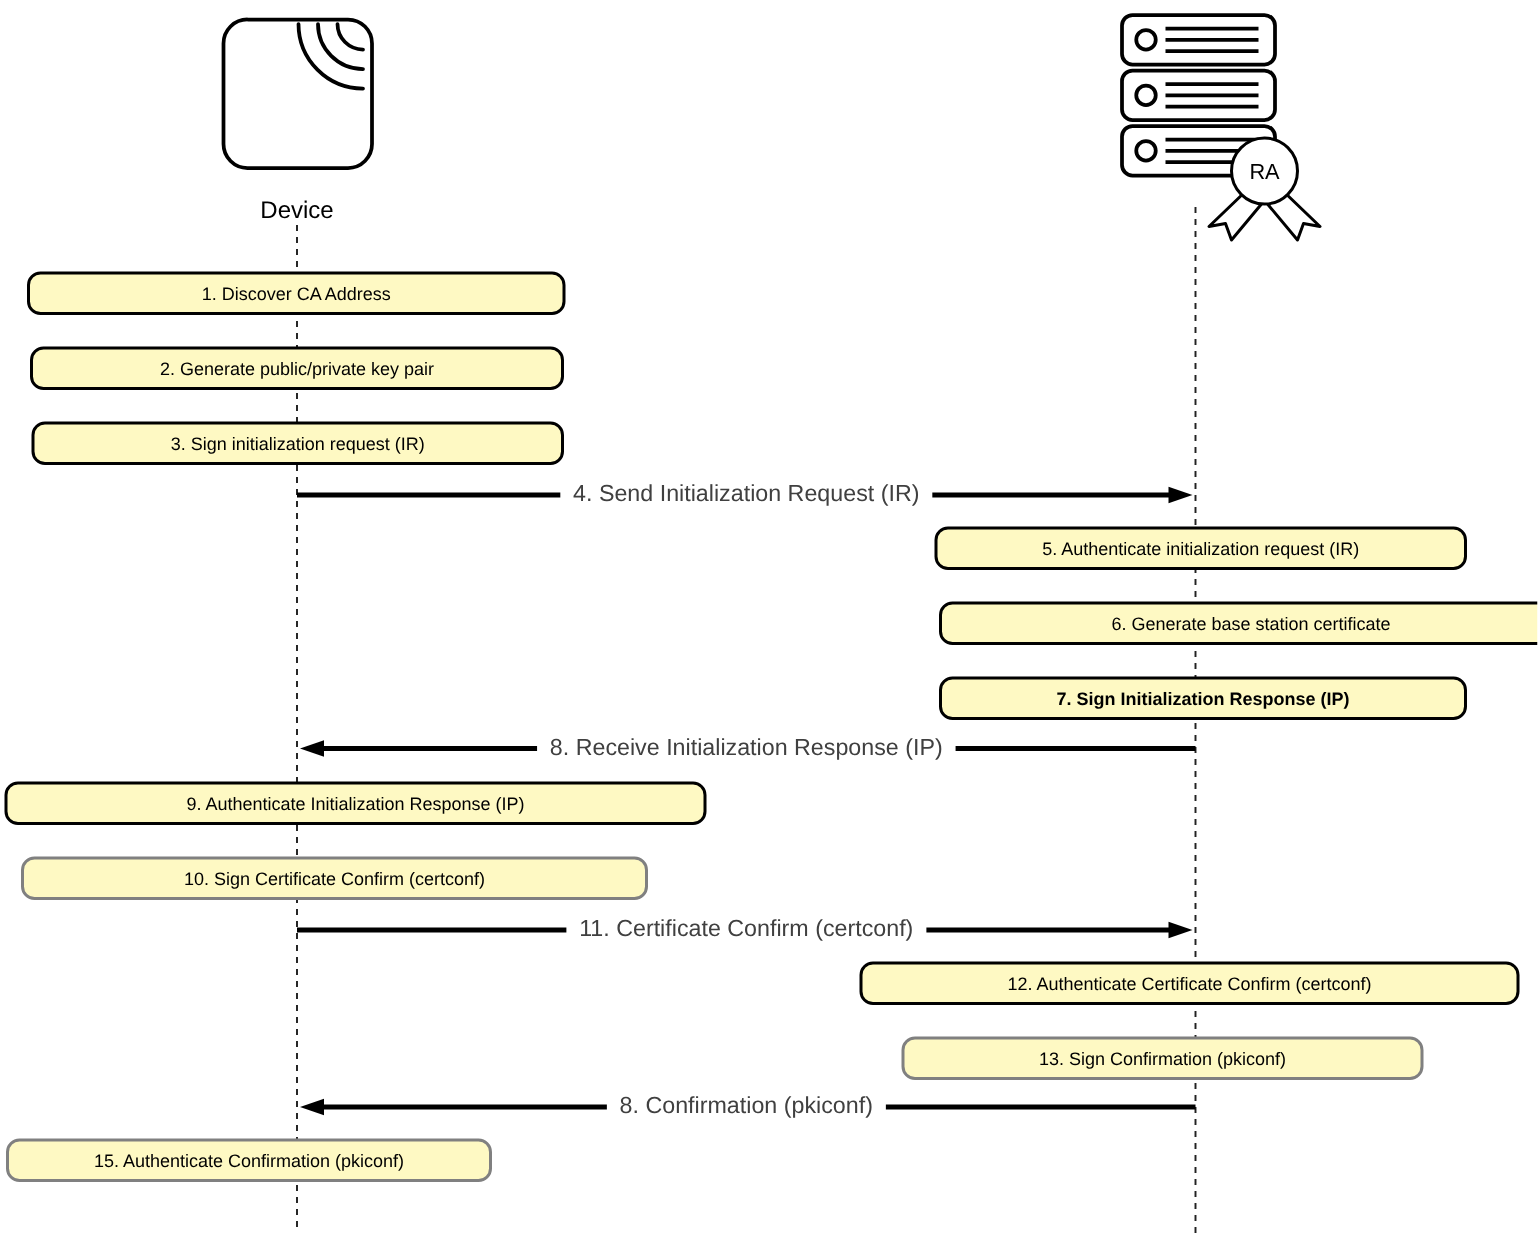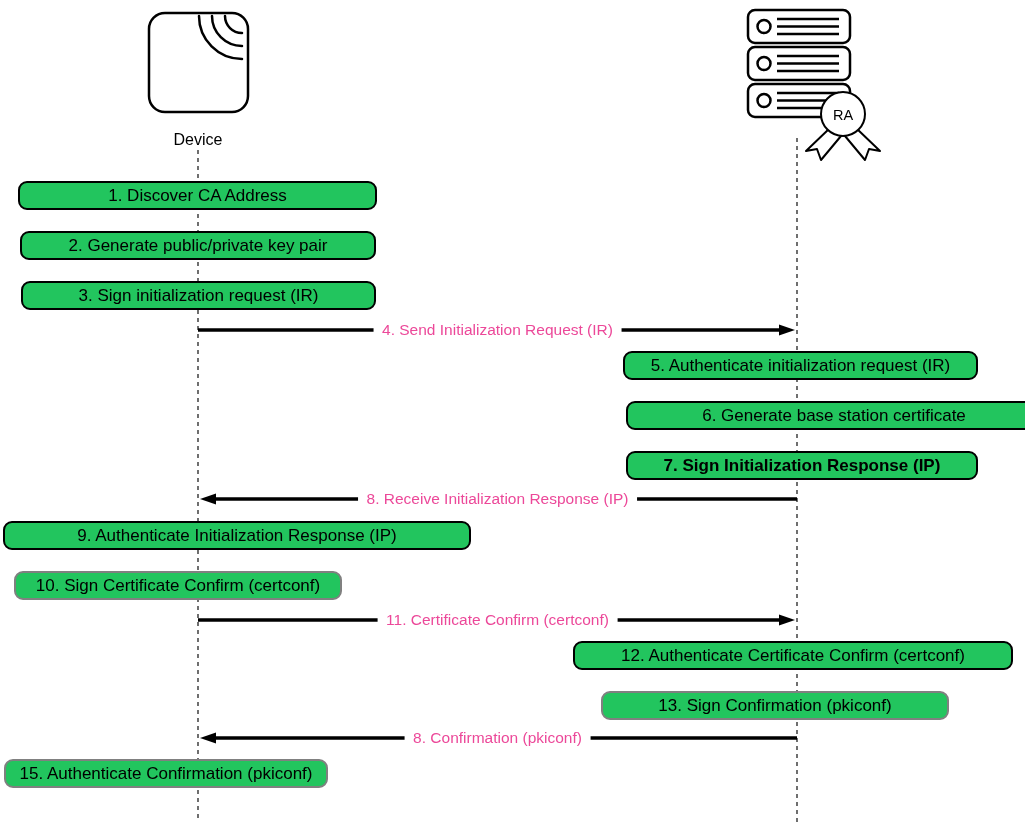--- a/index.html
+++ b/index.html
@@ -10,37 +10,37 @@
     height: 822px;
     background: #ffffff;
     overflow: hidden;
   }
   #diagram-svg { position: absolute; left: 0; top: 0; }
   #overlay { position: absolute; left: 0; top: 0; width: 100%; height: 100%; }
   .step-box {
     position: absolute;
     height: 29px;
     box-sizing: border-box;
-    background: #22c55e;
+    background: #fef9c3;
     border: 2px solid #000000;
     border-radius: 9px;
     display: flex;
     align-items: center;
     justify-content: center;
-    font-size: 17px;
+    font-size: 12px;
     color: #000000;
     white-space: nowrap;
   }
   .arrow-label {
     position: absolute;
     transform: translate(-50%, -50%);
     background: #ffffff;
     padding: 0 9px;
     font-size: 15.5px;
-    color: #ec4899;
+    color: #404040;
     white-space: nowrap;
     line-height: 20px;
   }
   .actor-label-svg { font-size: 16px; fill: #000000; }
   .badge-label-svg { font-size: 14.5px; fill: #000000; }
 </style>
 </head>
 <body>
 
 <div id="canvas">
@@ -98,20 +98,20 @@
   <div id="overlay">
       <div class="step-box" style="left: 18px; top: 181px; width: 359px; border-color: rgb(0, 0, 0);">1. Discover CA Address</div>
       <div class="step-box" style="left: 20px; top: 231px; width: 356px; border-color: rgb(0, 0, 0);">2. Generate public/private key pair</div>
       <div class="step-box" style="left: 21px; top: 281px; width: 355px; border-color: rgb(0, 0, 0);">3. Sign initialization request (IR)</div>
       <div class="arrow-label" style="left: 497.5px; top: 330px;">4. Send Initialization Request (IR)</div>
       <div class="step-box" style="left: 623px; top: 351px; width: 355px; border-color: rgb(0, 0, 0);">5. Authenticate initialization request (IR)</div>
       <div class="step-box" style="left: 626px; top: 401px; width: 416px; border-color: rgb(0, 0, 0);">6. Generate base station certificate</div>
       <div class="step-box" style="left: 626px; top: 451px; width: 352px; border-color: rgb(0, 0, 0); font-weight: bold;">7. Sign Initialization Response (IP)</div>
       <div class="arrow-label" style="left: 497.5px; top: 499px;">8. Receive Initialization Response (IP)</div>
       <div class="step-box" style="left: 3px; top: 521px; width: 468px; border-color: rgb(0, 0, 0);">9. Authenticate Initialization Response (IP)</div>
-      <div class="step-box" style="left: 14px; top: 571px; width: 328px; border-color: rgb(128, 128, 128);">10. Sign Certificate Confirm (certconf)</div>
+      <div class="step-box" style="left: 14px; top: 571px; width: 418px; border-color: rgb(128, 128, 128);">10. Sign Certificate Confirm (certconf)</div>
       <div class="arrow-label" style="left: 497.5px; top: 620px; text-align: center;">11. Certificate Confirm (certconf)</div>
       <div class="step-box" style="left: 573px; top: 641px; width: 440px; border-color: rgb(0, 0, 0);">12. Authenticate Certificate Confirm (certconf)</div>
       <div class="step-box" style="left: 601px; top: 691px; width: 348px; border-color: rgb(128, 128, 128);">13. Sign Confirmation (pkiconf)</div>
       <div class="arrow-label" style="left: 497.5px; top: 738px;">8. Confirmation (pkiconf)</div>
       <div class="step-box" style="left: 4px; top: 759px; width: 324px; border-color: rgb(128, 128, 128);">15. Authenticate Confirmation (pkiconf)</div>
     </div>
 </div>
 
 </body></html>

